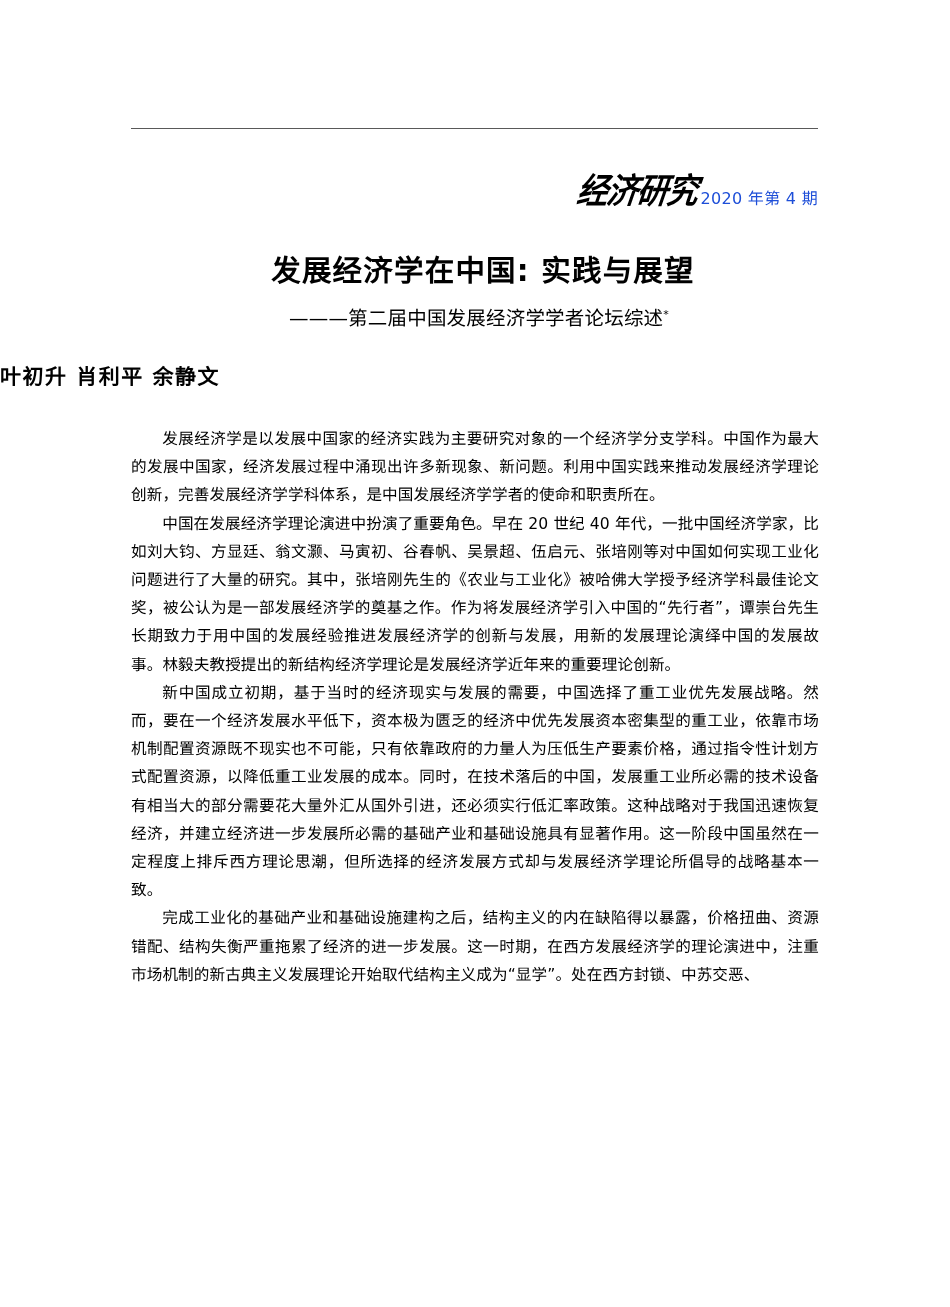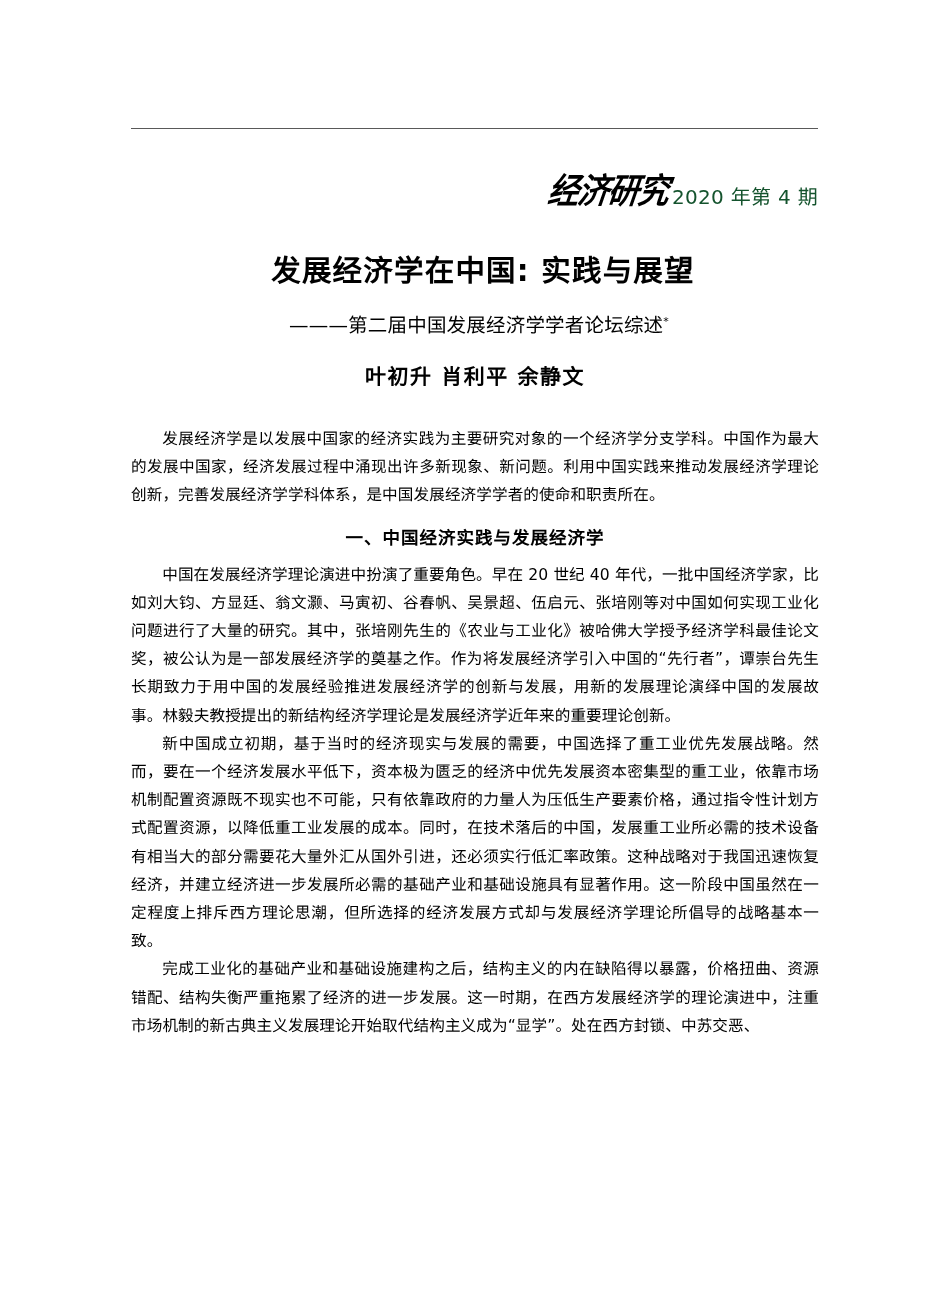--- a/index.html
+++ b/index.html
@@ -51,23 +51,23 @@
     font-style: italic;
     letter-spacing: -1px;
     color: #000000;
     transform: skewX(-7deg) scaleY(1.12);
     transform-origin: bottom right;
     margin-right: 6px;
     line-height: 1;
     white-space: nowrap;
   }
   .masthead-issue {
-    font-size: 20px;
+    font-size: 16px;
     line-height: 1;
-    color: #14532d;
+    color: #1d4ed8;
     white-space: nowrap;
     padding-bottom: 2px;
     letter-spacing: 0.3px;
   }
 
   
   .doc-title {
     position: absolute;
     left: 0;
     right: 0;
@@ -82,33 +82,32 @@
   .doc-subtitle {
     position: absolute;
     left: 8px;
     right: 0;
     top: 306px;
     text-align: center;
     font-size: 19.5px;
     font-weight: 400;
     letter-spacing: 0.2px;
     line-height: 1.3;
-    margin-top: 7px;
   }
   .doc-subtitle .footnote-mark {
     font-size: 11px;
     vertical-align: super;
     line-height: 0;
   }
   .doc-authors {
     position: absolute;
     left: 0;
     right: 0;
     top: 364px;
-    text-align: center;
+    text-align: left;
     font-size: 21px;
     font-weight: 700;
     letter-spacing: 1.5px;
     line-height: 1.3;
   }
 
   
   .body-col {
     position: absolute;
     left: 131px;
@@ -151,21 +150,20 @@
   <div class="doc-subtitle">
     <span>———第二届中国发展经济学学者论坛综述</span><span class="footnote-mark">*</span>
   </div>
 
   <div class="doc-authors">叶初升 肖利平 余静文</div>
 
   <div class="body-col">
 
     <p class="para">发展经济学是以发展中国家的经济实践为主要研究对象的一个经济学分支学科。中国作为最大的发展中国家，经济发展过程中涌现出许多新现象、新问题。利用中国实践来推动发展经济学理论创新，完善发展经济学学科体系，是中国发展经济学学者的使命和职责所在。</p>
 
-    <h2 class="section-head">一、中国经济实践与发展经济学</h2>
 
     <p class="para">中国在发展经济学理论演进中扮演了重要角色。早在 20 世纪 40 年代，一批中国经济学家，比如刘大钧、方显廷、翁文灏、马寅初、谷春帆、吴景超、伍启元、张培刚等对中国如何实现工业化问题进行了大量的研究。其中，张培刚先生的《农业与工业化》被哈佛大学授予经济学科最佳论文奖，被公认为是一部发展经济学的奠基之作。作为将发展经济学引入中国的“先行者”，谭崇台先生长期致力于用中国的发展经验推进发展经济学的创新与发展，用新的发展理论演绎中国的发展故事。林毅夫教授提出的新结构经济学理论是发展经济学近年来的重要理论创新。</p>
 
 
     <p class="para">新中国成立初期，基于当时的经济现实与发展的需要，中国选择了重工业优先发展战略。然而，要在一个经济发展水平低下，资本极为匮乏的经济中优先发展资本密集型的重工业，依靠市场机制配置资源既不现实也不可能，只有依靠政府的力量人为压低生产要素价格，通过指令性计划方式配置资源，以降低重工业发展的成本。同时，在技术落后的中国，发展重工业所必需的技术设备有相当大的部分需要花大量外汇从国外引进，还必须实行低汇率政策。这种战略对于我国迅速恢复经济，并建立经济进一步发展所必需的基础产业和基础设施具有显著作用。这一阶段中国虽然在一定程度上排斥西方理论思潮，但所选择的经济发展方式却与发展经济学理论所倡导的战略基本一致。</p>
 
     <p class="para">完成工业化的基础产业和基础设施建构之后，结构主义的内在缺陷得以暴露，价格扭曲、资源错配、结构失衡严重拖累了经济的进一步发展。这一时期，在西方发展经济学的理论演进中，注重市场机制的新古典主义发展理论开始取代结构主义成为“显学”。处在西方封锁、中苏交恶、</p>
 
   </div>
 

